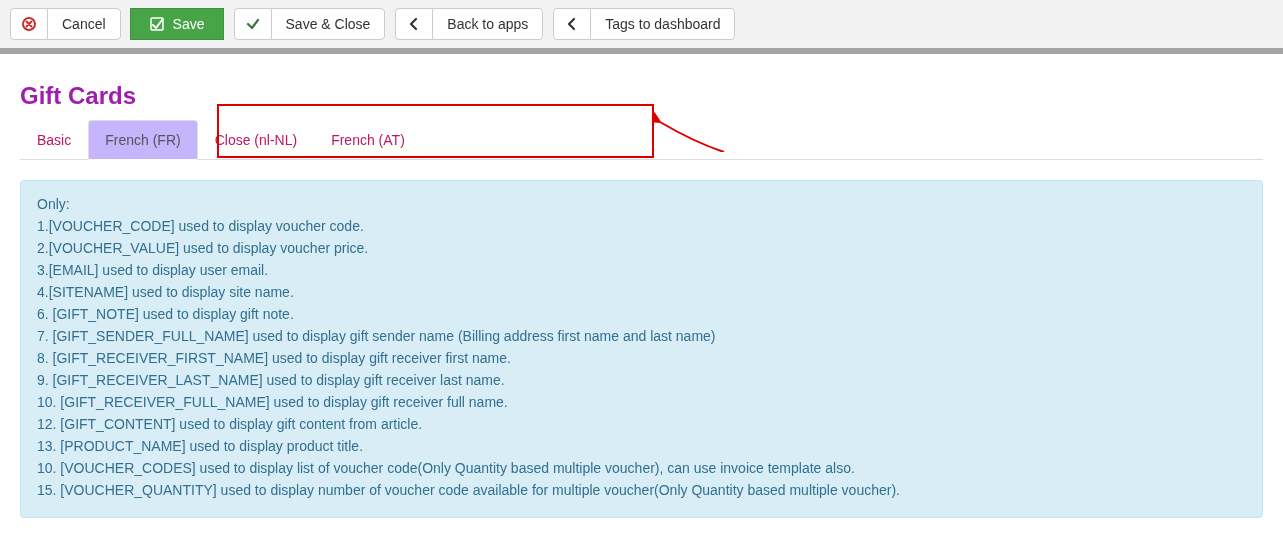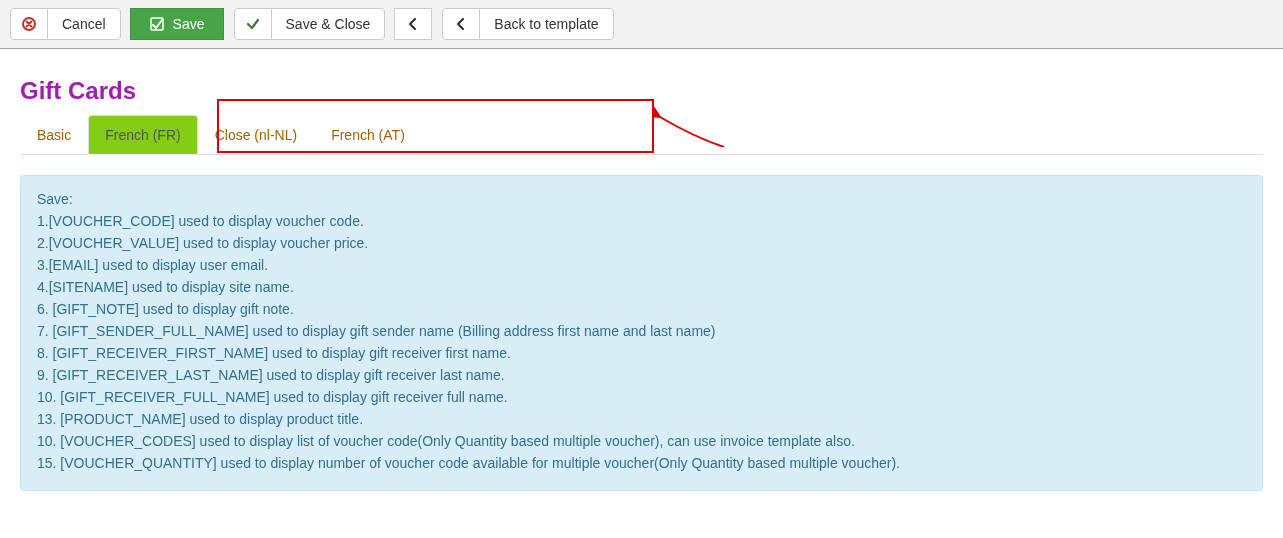--- a/index.html
+++ b/index.html
@@ -2,21 +2,21 @@
 <html><head>
 <meta charset="utf-8">
 <style>
   * { box-sizing: border-box; }
   html, body { margin: 0; padding: 0; font-family: -apple-system, BlinkMacSystemFont, "Segoe UI", Helvetica, Arial, sans-serif; font-size: 14px; color: #333; }
   body { width: 1283px; background: #fff; }
 
   .toolbar {
     background: #f2f2f2;
     padding: 8px 10px;
-    border-bottom: 1px solid #a3a3a3;
+    border-bottom: 6px solid #a3a3a3;
     display: flex;
     align-items: stretch;
   }
   .btn-group { display: inline-flex; margin-right: 10px; }
   .btn {
     border: 1px solid #ccc;
     background: #fff;
     color: #333;
     padding: 6px 14px;
     font-size: 14px;
@@ -43,34 +43,34 @@
   h1.page-title { font-size: 24px; font-weight: 700; margin: 18px 0 10px 0; color: #a21caf; }
 
   .tabs {
     border-bottom: 1px solid #ddd;
     display: flex;
     align-items: flex-end;
     position: relative;
   }
   .tab {
     padding: 10px 16px;
-    color: #a16207;
+    color: #be185d;
     cursor: pointer;
     border: 1px solid transparent;
     margin-bottom: -1px;
     border-top-left-radius: 4px;
     border-top-right-radius: 4px;
     line-height: 18px;
     background: transparent;
     font-size: 14px;
   }
   .tab.active {
     color: #555;
     border-color: #ddd #ddd #fff #ddd;
-    background: #84cc16;
+    background: #c4b5fd;
   }
 
   .annot-box {
     position: absolute;
     border: 2px solid #dc0000;
     pointer-events: none;
   }
   .annot-arrow {
     position: absolute;
     pointer-events: none;
@@ -128,31 +128,32 @@
   </div>
 
   <div class="btn-group">
     <span class="btn icon-only">
       <span class="icon">
         <svg width="10" height="14" viewBox="0 0 10 14">
             <path d="M7 2 L2 7 L7 12" fill="none" stroke="#333" stroke-width="2.2" stroke-linecap="round" stroke-linejoin="round"></path>
           </svg>
       </span>
     </span>
+    <span class="btn">Back to apps</span>
   </div>
 
   <div class="btn-group">
     <span class="btn icon-only">
       <span class="icon">
         <svg width="10" height="14" viewBox="0 0 10 14">
             <path d="M7 2 L2 7 L7 12" fill="none" stroke="#333" stroke-width="2.2" stroke-linecap="round" stroke-linejoin="round"></path>
           </svg>
       </span>
     </span>
-    <span class="btn">Back to template</span>
+    <span class="btn">Tags to dashboard</span>
   </div>
 </div>
 
 <div class="content">
   <h1 class="page-title">Gift Cards</h1>
 
   <div class="tabs">
     <span class="tab">Basic</span>
     <span class="tab active">French (FR)</span>
     <span class="tab">Close (nl-NL)</span>
@@ -164,28 +165,29 @@
       <defs>
           <marker id="arr" markerWidth="8" markerHeight="8" refX="1" refY="3" orient="auto">
             <path d="M6 0 L0 3 L6 6 Z" fill="#dc0000"></path>
           </marker>
         </defs>
       <path d="M70 40 Q40 30 6 10" fill="none" stroke="#dc0000" stroke-width="2" marker-end="url(#arr)"></path>
     </svg>
   </div>
 
   <div class="info-panel">
-    <p>Save:</p>
+    <p>Only:</p>
     <p>1.[VOUCHER_CODE] used to display voucher code.</p>
     <p>2.[VOUCHER_VALUE] used to display voucher price.</p>
     <p>3.[EMAIL] used to display user email.</p>
     <p>4.[SITENAME] used to display site name.</p>
     <p>6. [GIFT_NOTE] used to display gift note.</p>
     <p>7. [GIFT_SENDER_FULL_NAME] used to display gift sender name (Billing address first name and last name)</p>
     <p>8. [GIFT_RECEIVER_FIRST_NAME] used to display gift receiver first name.</p>
     <p>9. [GIFT_RECEIVER_LAST_NAME] used to display gift receiver last name.</p>
     <p>10. [GIFT_RECEIVER_FULL_NAME] used to display gift receiver full name.</p>
+    <p>12. [GIFT_CONTENT] used to display gift content from article.</p>
     <p>13. [PRODUCT_NAME] used to display product title.</p>
     <p>10. [VOUCHER_CODES] used to display list of voucher code(Only Quantity based multiple voucher), can use invoice template also.</p>
     <p>15. [VOUCHER_QUANTITY] used to display number of voucher code available for multiple voucher(Only Quantity based multiple voucher).</p>
 
   </div>
 </div>
 
 </body></html>

